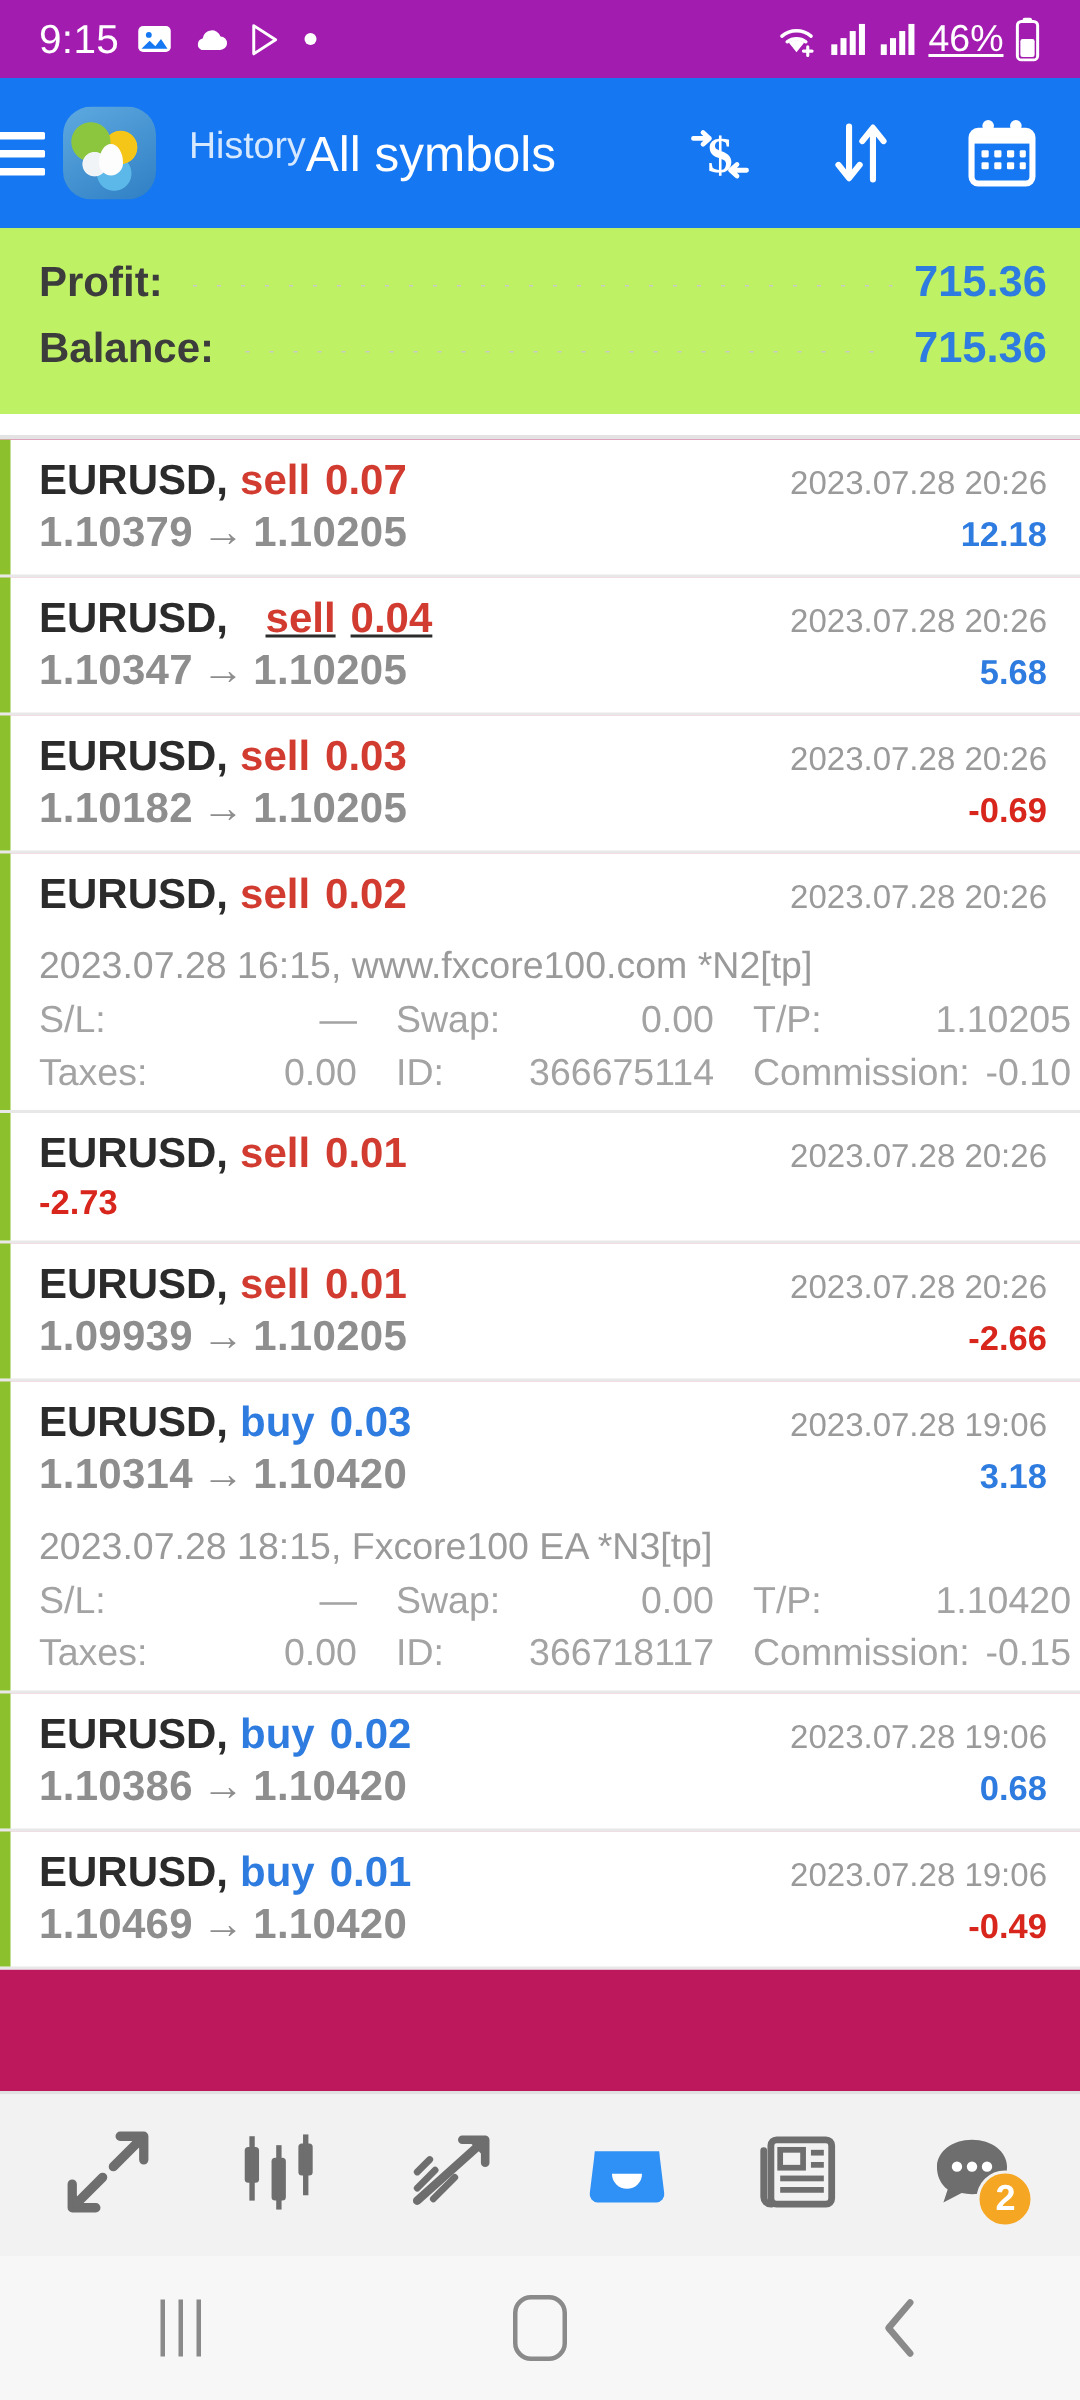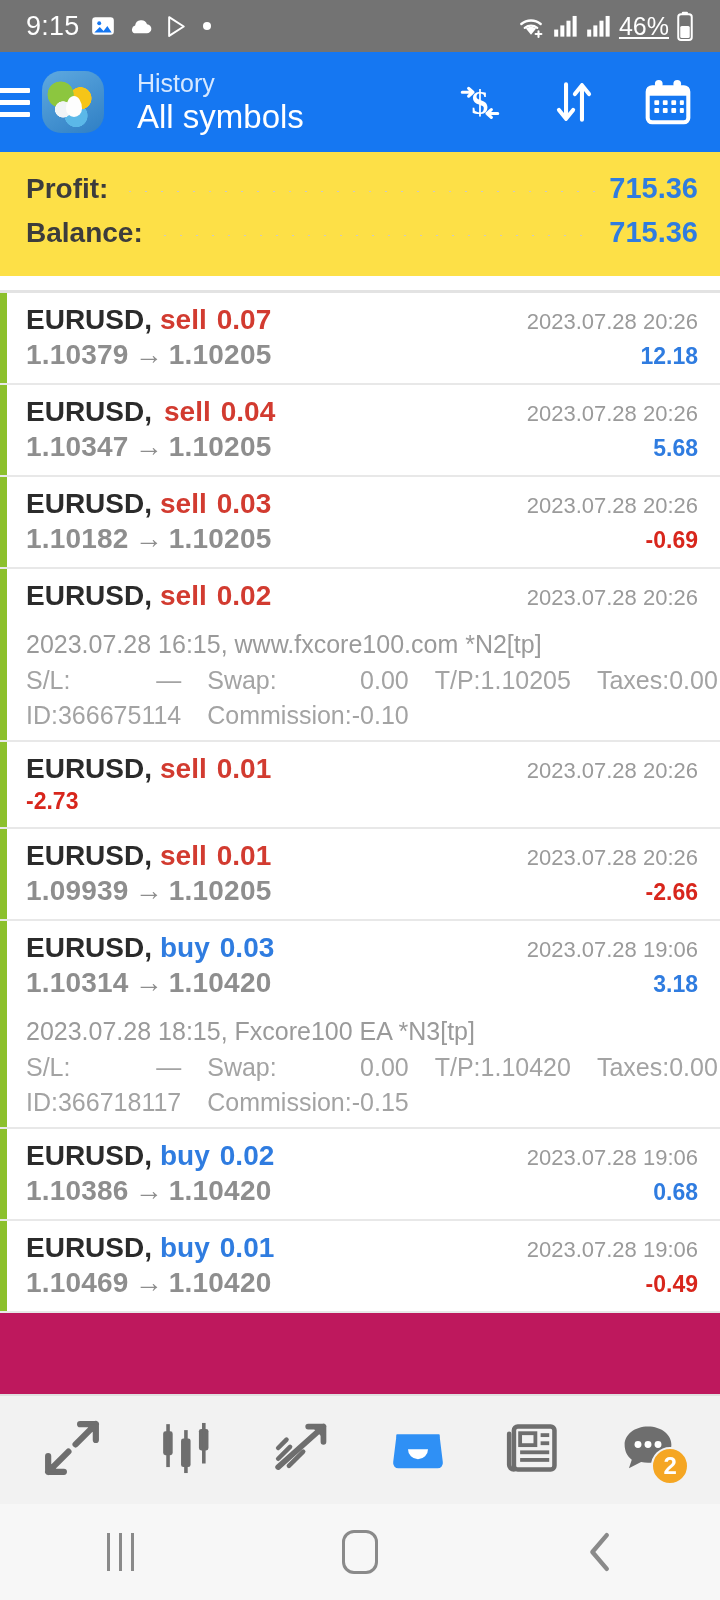--- a/index.html
+++ b/index.html
@@ -6,21 +6,21 @@
   html, body {
     width:720px; height:1600px;
     font-family:"Liberation Sans", sans-serif;
     background:#ffffff;
     overflow:hidden;
   }
   .phone { width:720px; height:1600px; display:flex; flex-direction:column; background:#fff; }
 
   
   .statusbar {
-    height:52px; background:#737373; flex:0 0 52px;
+    height:52px; background:#a21caf; flex:0 0 52px;
     display:flex; align-items:center; padding:0 26px;
     color:#fff;
   }
   .sb-left { display:flex; align-items:center; gap:11px; }
   .sb-time { font-size:27px; font-weight:400; letter-spacing:.2px; }
   .sb-right { margin-left:auto; display:flex; align-items:center; gap:7px;text-decoration:underline; }
   .sb-batt-txt { font-size:25px; font-weight:400; }
   .ico { display:inline-flex; align-items:center; justify-content:center; }
 
   
@@ -38,28 +38,28 @@
       radial-gradient(circle at 30% 38%, #8cc63f 0 22%, transparent 23%),
       radial-gradient(circle at 62% 44%, #f5c518 0 21%, transparent 22%),
       radial-gradient(circle at 55% 72%, #5bb8e8 0 20%, transparent 21%),
       linear-gradient(150deg,#5ea9e0,#2f7fc4);
     position:relative; overflow:hidden;
   }
   .avatar::after {
     content:""; position:absolute; left:38%; top:40%; width:26%; height:34%;
     background:#fdfdfd; border-radius:50% 50% 50% 50%/60% 60% 40% 40%;
   }
-  .titles { margin-left:33px; display:flex; flex-direction:column; justify-content:center; line-height:1.12; }
+  .titles { margin-left:22px; display:flex; flex-direction:row; justify-content:center; line-height:1.12; }
   .t-sub { color:#d6e8ff; font-size:25px; font-weight:400; }
   .t-main { color:#ffffff; font-size:33px; font-weight:400; margin-top:2px; }
   .hdr-actions { margin-left:auto; display:flex; align-items:center; gap:42px; padding-right:4px; }
   .hdr-btn { width:52px; height:52px; display:flex; align-items:center; justify-content:center; cursor:pointer; }
 
   
-  .summary { flex:0 0 auto; background:#fde047; padding:20px 22px 16px 26px; }
+  .summary { flex:0 0 auto; background:#bef264; padding:20px 22px 16px 26px; }
   .sum-row { display:flex; align-items:baseline; height:44px; }
   .sum-label { font-size:28px; font-weight:700; color:#3c3c3c; white-space:nowrap; }
   .sum-dots {
     flex:1; margin:0 14px; height:1px; position:relative; top:-6px;
     background-image:radial-gradient(circle, #c9c9c9 1.4px, transparent 1.5px);
     background-size:16px 4px; background-repeat:repeat-x; background-position:left center;
   }
   .sum-val { font-size:29px; font-weight:700; color:#2f7ce0; white-space:nowrap; }
   .sum-sep { height:3px; background:#e3e3e3; margin-top:14px; }
 
@@ -79,21 +79,21 @@
   .d-line2 { display:flex; align-items:baseline; justify-content:space-between; margin-top:3px; }
   .d-prices { font-size:28px; color:#8e8e8e; font-weight:700; letter-spacing:.2px; }
   .d-prices .arr { font-weight:400; padding:0 6px; }
   .d-pl { font-size:23px; font-weight:700; white-space:nowrap; }
   .d-pl.pos { color:#2f7ce0; }
   .d-pl.neg { color:#d8261c; }
 
   
   .d-detail { padding:2px 6px 10px 26px; }
   .d-comment { font-size:25px; color:#9a9a9a; padding:4px 0 7px; }
-  .d-grid { display:grid; grid-template-columns: 1fr 1fr 1fr 1fr; column-gap:26px; row-gap:6px; }
+  .d-grid { display:grid; grid-template-columns: 1fr 1fr 1fr; column-gap:26px; row-gap:6px; }
   .d-cell { display:flex; align-items:baseline; justify-content:space-between; }
   .d-k { font-size:25px; color:#a3a3a3; white-space:nowrap; }
   .d-v { font-size:25px; color:#a3a3a3; white-space:nowrap; }
 
   
   .bottomnav {
     flex:0 0 110px; height:110px; background:#f2f2f2;
     display:flex; align-items:center; justify-content:space-around;
     border-top:2px solid #e0e0e0; padding:0 14px;
   }
@@ -253,21 +253,21 @@
           <div class="d-line2">
             <span class="d-prices"><span>1.10379</span><span class="arr">→</span><span>1.10205</span></span>
             <span class="d-pl pos">12.18</span>
           </div>
         </div>
       </div>
       <div class="deal">
         <div class="deal-main">
           <div class="d-line">
             <span class="d-sym">EURUSD,</span>
-            <span class="d-sym" style="margin-left:12px;margin-right:auto;"><span class="d-side sell">sell</span><span class="d-side sell" style="margin-left:10px;">0.04</span></span>
+            <span class="d-sym" style="margin-left:25px;margin-right:auto;text-decoration:underline;"><span class="d-side sell">sell</span><span class="d-side sell" style="margin-left:10px;">0.04</span></span>
             <span class="d-date">2023.07.28 20:26</span>
           </div>
           <div class="d-line2">
             <span class="d-prices"><span>1.10347</span><span class="arr">→</span><span>1.10205</span></span>
             <span class="d-pl pos">5.68</span>
           </div>
         </div>
       </div>
       <div class="deal">
         <div class="deal-main">

